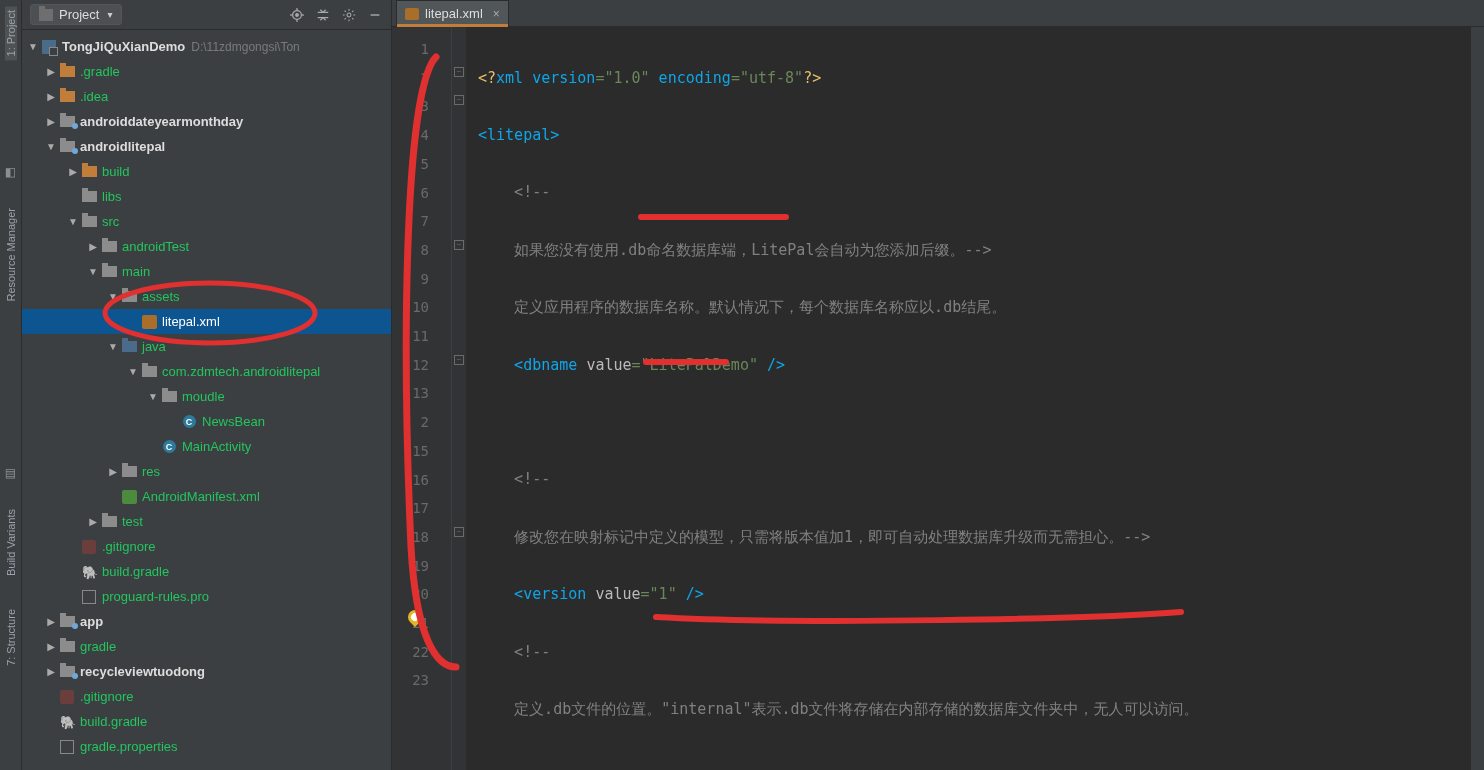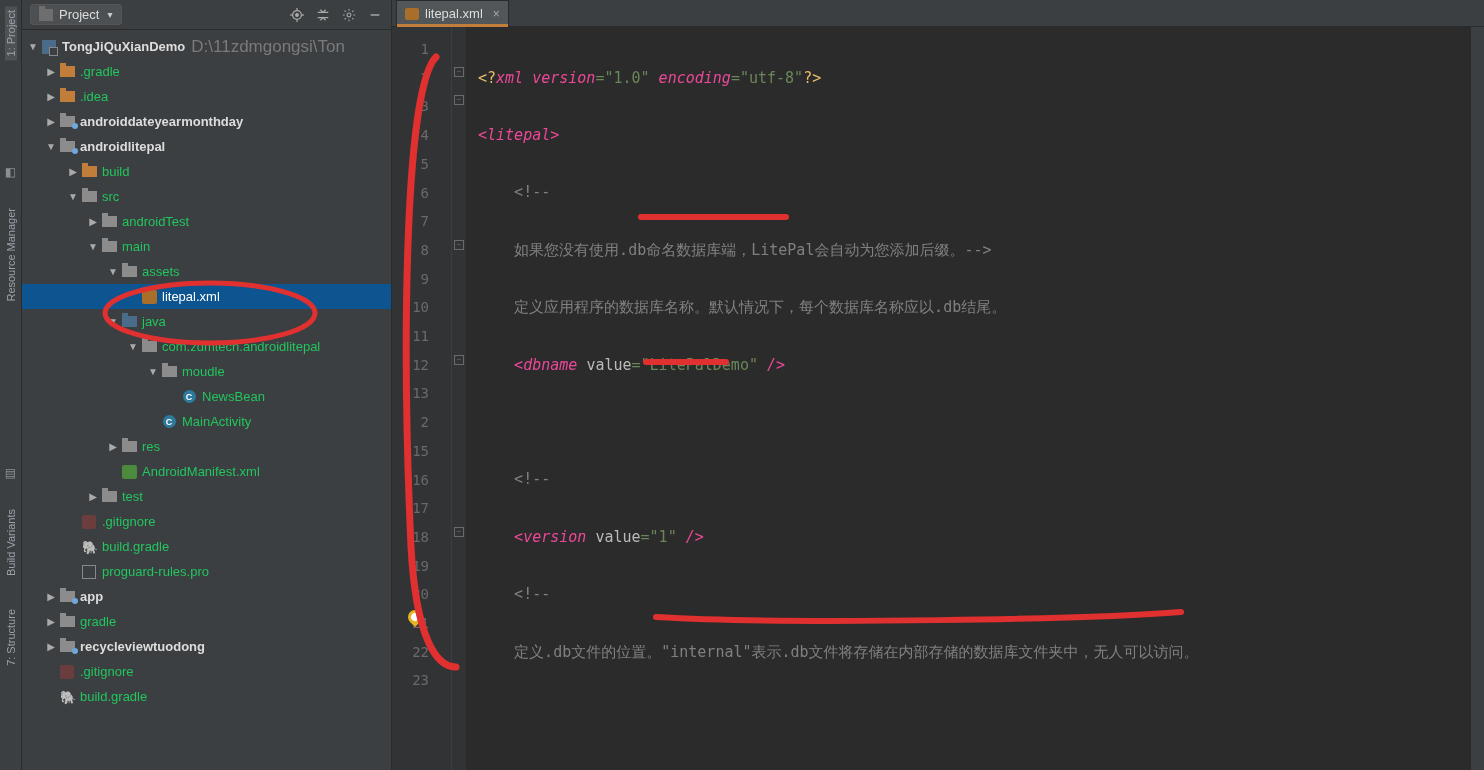--- a/index.html
+++ b/index.html
@@ -24,21 +24,21 @@
   .tool-ic svg { width:14px;height:14px;}
   
   .tree { flex:1; overflow:hidden; padding-top:4px; font-size:13px;}
   .node { display:flex; align-items:center; height:25px; white-space:nowrap; cursor:pointer; padding-right:6px;}
   .node.selected { background:#0d5591; color:#fff;}
   .node .arrow { width:14px; text-align:center; font-size:10px; color:#aaa;}
   .node .arrow.none { color:transparent;}
   .node .ic { width:18px; height:16px; display:flex; align-items:center; justify-content:center; margin-right:4px;}
   .node .lbl { color:#22c55e;}
   .node .lbl.bold { font-weight:bold; color:#ddd;}
-  .node .lbl.dim { color:#7a7a7a; margin-left:6px; font-size:17px;}
+  .node .lbl.dim { color:#7a7a7a; margin-left:6px; font-size:12px;}
   .node.selected .lbl { color:#fff;}
   
   
   .ico-folder { width:15px; height:11px; background:#8c8c8c; position:relative; }
   .ico-folder::before { content:""; position:absolute; top:-3px; left:0; width:6px; height:3px; background:#8c8c8c; }
   .ico-folder.orange { background:#c07e3a;} .ico-folder.orange::before{background:#c07e3a;}
   .ico-folder.blue   { background:#4a6b8a;} .ico-folder.blue::before{background:#4a6b8a;}
   .ico-folder.dot::after{content:"";position:absolute;right:-3px;bottom:-2px;width:6px;height:6px;border-radius:50%;background:#6fa8dc;}
   .ico-module { width:14px;height:14px; background:#4a6b8a; position:relative;}
   .ico-module::after{content:"";position:absolute;right:-2px;bottom:-2px;width:7px;height:7px;background:#3c3f41;border:1px solid #888;}
@@ -54,21 +54,21 @@
   .tab { height:26px; background:#4e5254; border:1px solid #2b2b2b; border-bottom:none; display:flex; align-items:center; gap:6px; padding:0 8px; font-size:13px; color:#ddd; position:relative; cursor:pointer;}
   .tab.active { background:#515658;}
   .tab.active::after{content:"";position:absolute;left:0;right:0;bottom:-1px;height:3px;background:#c07e3a;}
   .tab .close {font-size:12px;color:#aaa; margin-left:4px;}
   .editor-body { flex:1; display:flex; position:relative;}
   .gutter { width:60px; background:#313335; color:#6a6a6a; font-family:Menlo,Consolas,monospace; font-size:14px; text-align:right; padding:8px 22px 0 0; line-height:28.7px; border-right:1px solid #3c3f41;}
   .fold-col { width:14px; background:#313335; position:relative;}
   .fold-mark { position:absolute; left:2px; width:10px; height:10px; border:1px solid #6a6a6a; font-size:8px; line-height:8px; text-align:center; color:#6a6a6a;}
   .code { flex:1; font-family:Menlo,Consolas,monospace; font-size:15px; line-height:28.7px; padding:8px 0 0 12px; white-space:pre; color:#a9b7c6; position:relative;}
   .code .cline { height:28.7px;}
-  .t-tag  { color:#ec4899;font-style:italic;}
+  .t-tag  { color:#0ea5e9;}
   .t-attr { color:#bababa;}
   .t-str  { color:#6a8759;}
   .t-pi   { color:#e8bf6a;}
   .t-piq  { color:#6a8759;}
   .t-comment { color:#808080;}
   
   .marker-strip { width:14px; background:#3c3f41; border-left:1px solid #2b2b2b;}
   
   .ann { position:absolute; pointer-events:none; }
   .bulb { position:absolute; width:14px;height:14px; background:#e6b422; border-radius:50% 50% 50% 0; transform:rotate(-45deg);}
@@ -169,20 +169,27 @@
           <span class="lbl bold">androidlitepal</span>
         </div>
       <div class="node" style="padding-left:44px">
           <span class="arrow">▶</span>
           <span class="ic">
             <span class="ico-folder orange"></span>
           </span>
           <span class="lbl">build</span>
         </div>
       <div class="node" style="padding-left:44px">
+          <span class="arrow none">▶</span>
+          <span class="ic">
+            <span class="ico-folder"></span>
+          </span>
+          <span class="lbl">libs</span>
+        </div>
+      <div class="node" style="padding-left:44px">
           <span class="arrow">▼</span>
           <span class="ic">
             <span class="ico-folder"></span>
           </span>
           <span class="lbl">src</span>
         </div>
       <div class="node" style="padding-left:64px">
           <span class="arrow">▶</span>
           <span class="ic">
             <span class="ico-folder"></span>
@@ -314,20 +321,27 @@
             <span class="ico-gitignore"></span>
           </span>
           <span class="lbl">.gitignore</span>
         </div>
       <div class="node" style="padding-left:22px">
           <span class="arrow none">▶</span>
           <span class="ic">
             <span class="ico-gradle">🐘</span>
           </span>
           <span class="lbl">build.gradle</span>
+        </div>
+      <div class="node" style="padding-left:22px">
+          <span class="arrow none">▶</span>
+          <span class="ic">
+            <span class="ico-txt"></span>
+          </span>
+          <span class="lbl">gradle.properties</span>
         </div>
     </div>
   </div>
 
   <div class="editor-area">
     <div class="tabbar">
       <div class="tab active">
         <span class="ico-xml" style="width:14px;height:12px;font-size:7px"></span>
         <span>litepal.xml</span>
         <span class="close">×</span>
@@ -368,20 +382,21 @@
       </div>
       <div class="code">
 <div class="cline"><span class="t-pi">&lt;?</span><span class="t-tag">xml version</span><span class="t-str">=</span><span class="t-piq">"1.0"</span><span class="t-tag"> encoding</span><span class="t-str">=</span><span class="t-piq">"utf-8"</span><span class="t-pi">?&gt;</span></div>
 <div class="cline"><span class="t-tag">&lt;litepal&gt;</span></div>
 <div class="cline"><span class="t-comment">    &lt;!--</span></div>
 <div class="cline"><span class="t-comment">    如果您没有使用.db命名数据库端，LitePal会自动为您添加后缀。--&gt;</span></div>
 <div class="cline"><span class="t-comment">    定义应用程序的数据库名称。默认情况下，每个数据库名称应以.db结尾。</span></div>
 <div class="cline"><span class="t-tag">    &lt;</span><span class="t-tag">dbname </span><span class="t-attr">value</span><span class="t-str">=</span><span class="t-str">"LitePalDemo"</span><span class="t-tag"> /&gt;</span></div>
 <div class="cline"></div>
 <div class="cline"><span class="t-comment">    &lt;!--</span></div>
+<div class="cline"><span class="t-comment">    修改您在映射标记中定义的模型，只需将版本值加1，即可自动处理数据库升级而无需担心。--&gt;</span></div>
 <div class="cline"><span class="t-tag">    &lt;</span><span class="t-tag">version </span><span class="t-attr">value</span><span class="t-str">=</span><span class="t-str">"1"</span><span class="t-tag"> /&gt;</span></div>
 <div class="cline"><span class="t-comment">    &lt;!--</span></div>
 <div class="cline"><span class="t-comment">    定义.db文件的位置。"internal"表示.db文件将存储在内部存储的数据库文件夹中，无人可以访问。</span></div>
 
 
 
 
 
 
 

